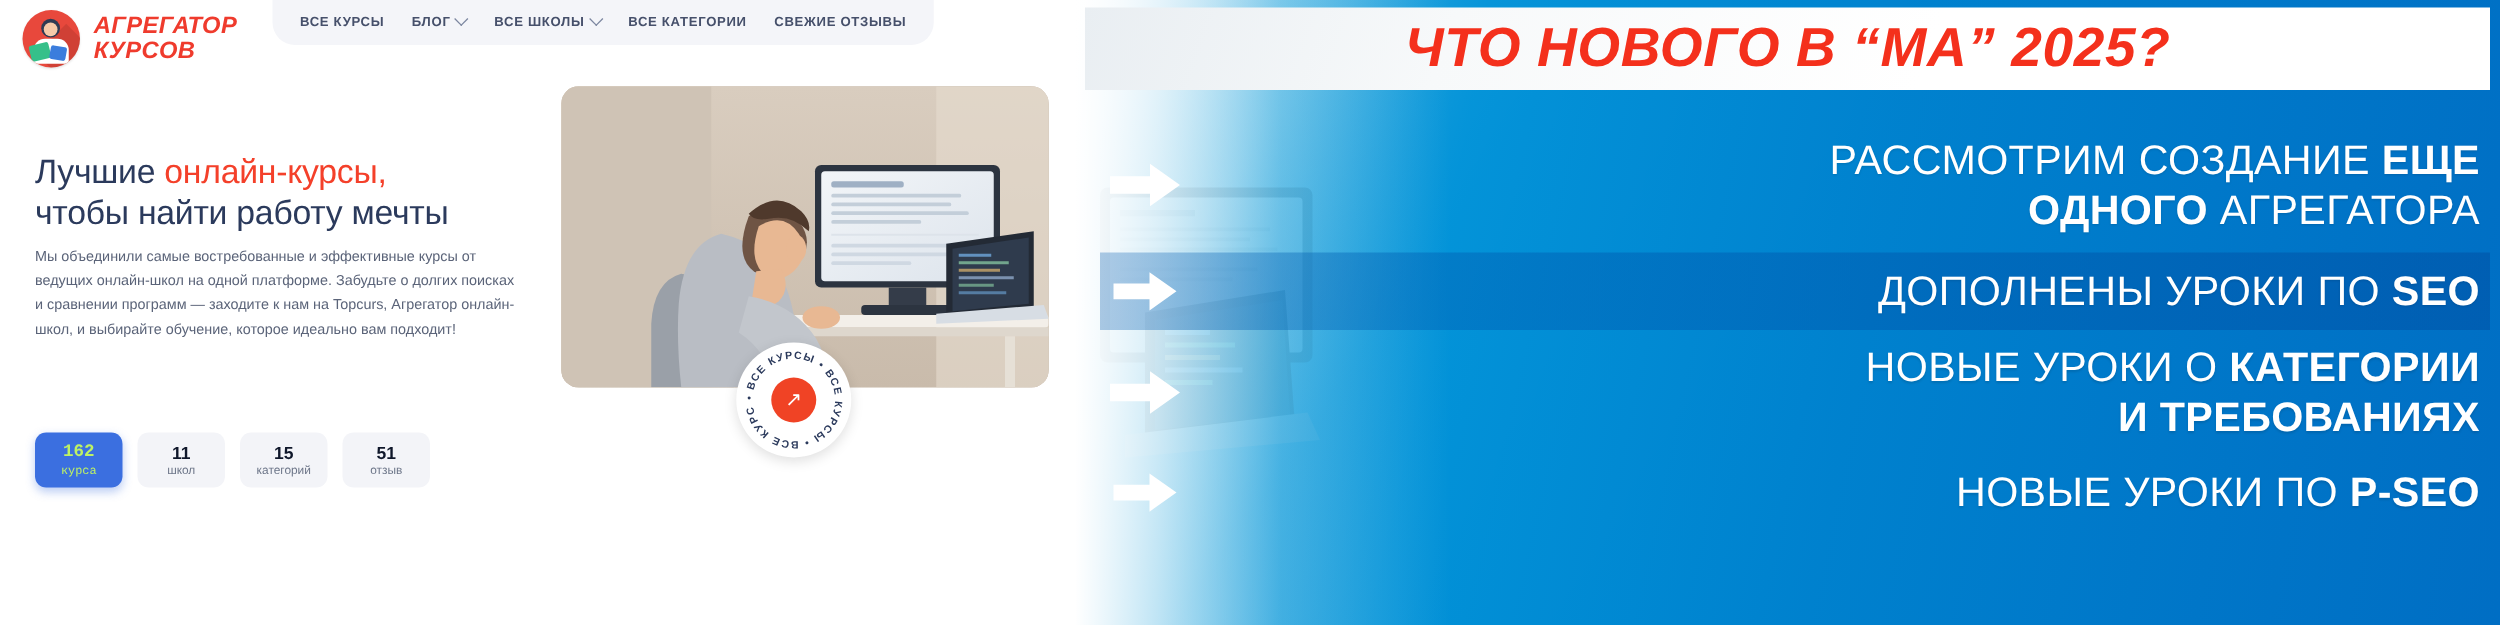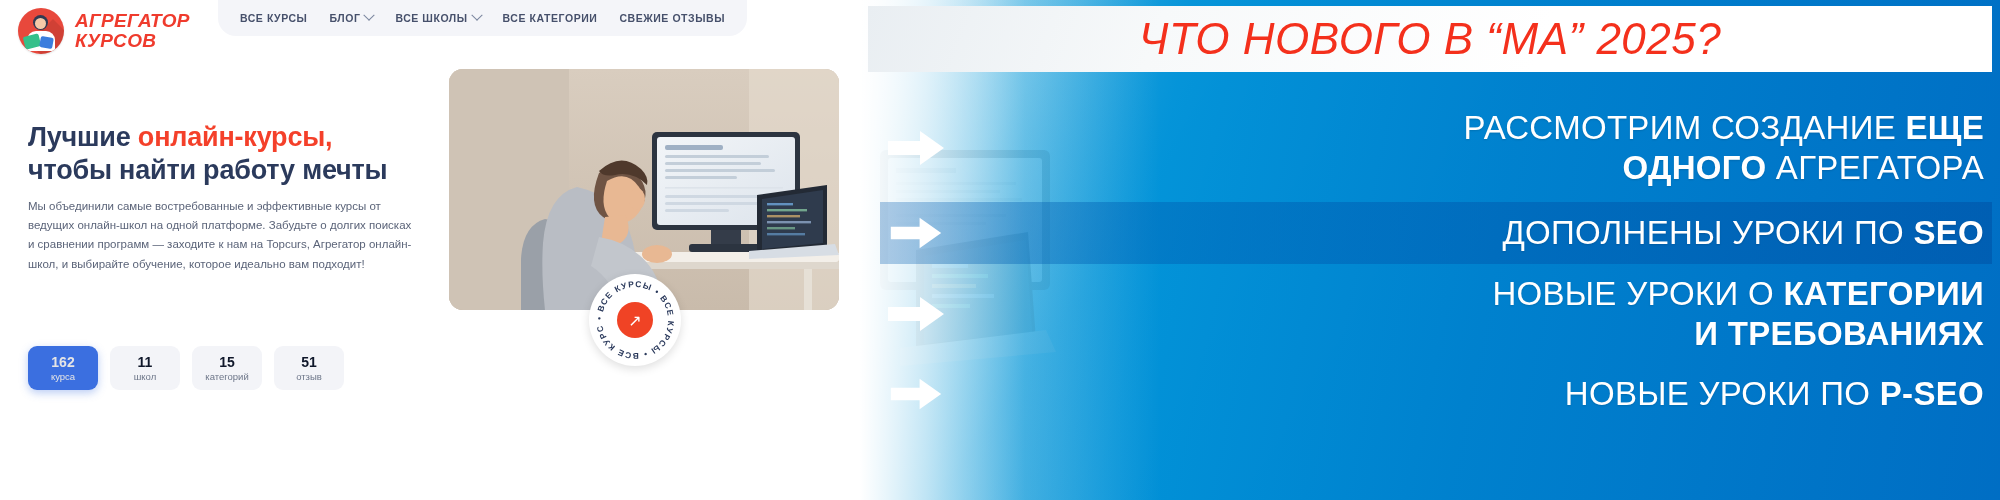--- a/index.html
+++ b/index.html
@@ -26,32 +26,32 @@
   .logo-text{font-style:italic;font-weight:700;color:#ef3b2d;font-size:19px;line-height:20px;letter-spacing:.3px;}
 
   .nav-pill{position:absolute;left:218px;top:0;height:36px;border-radius:0 0 18px 18px;
       background:#f4f5f9;display:flex;align-items:center;gap:22px;padding:0 22px 0 22px;}
   .nav-item{display:flex;align-items:center;gap:5px;font-size:10.5px;font-weight:700;
       letter-spacing:.55px;color:#46506b;white-space:nowrap;cursor:pointer;}
   .chev{display:inline-block;width:7px;height:7px;border-right:1.6px solid #7b869f;
       border-bottom:1.6px solid #7b869f;transform:rotate(45deg) translate(-2px,-2px);}
 
   .hero-title{position:absolute;left:28px;top:103px;font-size:27px;line-height:33px;
-      font-weight:700;color:#2b3a5c;letter-spacing:-.2px;}
+      font-weight:400;color:#2b3a5c;letter-spacing:-.2px;}
   .hero-title .hl{color:#f4402a;}
 
   .hero-body{position:absolute;left:28px;top:185px;width:392px;font-size:11.5px;line-height:19.4px;color:#5b6479;}
 
   .stats{position:absolute;left:28px;top:346px;display:flex;gap:12px;}
   .stat{width:70px;height:44px;border-radius:9px;background:#f3f4f8;
       display:flex;flex-direction:column;align-items:center;justify-content:center;cursor:pointer;}
   .stat.active{background:#3b6fe0;box-shadow:0 3px 8px rgba(59,111,224,.35);}
   .stat .num{font-size:14px;font-weight:700;color:#0f172a;line-height:16px;}
   .stat .lbl{font-size:9.5px;color:#6d7governed;color:#6d7689;line-height:13px;}
-  .stat.active .num,.stat.active .lbl{color:#e5e5e5;}
+  .stat.active .num,.stat.active .lbl{color:#bef264;font-family:Liberation Mono, monospace;}
 
   
   .photo{position:absolute;left:449px;top:69px;width:390px;height:241px;border-radius:14px;overflow:hidden;
      background:#cdbfb0;}
   .photo svg{display:block;width:390px;height:241px;}
 
   .circ-badge{position:absolute;left:589px;top:274px;width:92px;height:92px;border-radius:50%;
       background:#fff;box-shadow:0 3px 10px rgba(0,0,0,.13);}
   .circ-badge .inner{position:absolute;left:50%;top:50%;transform:translate(-50%,-50%);
       width:36px;height:36px;border-radius:50%;background:#f04325;color:#fff;
@@ -64,21 +64,21 @@
   .banner .tint{position:absolute;left:0;top:0;width:1140px;height:500px;
       background:linear-gradient(100deg,rgba(0,150,214,.0) 0%,rgba(0,150,214,.55) 14%,
         rgba(0,146,216,.93) 27%,rgba(0,129,206,.97) 55%,rgba(0,110,196,.98) 100%);}
   .banner .fadeleft{position:absolute;left:0;top:0;width:300px;height:500px;
       background:linear-gradient(90deg,rgba(255,255,255,1) 0%,rgba(255,255,255,.72) 22%,
         rgba(235,248,253,.25) 55%,rgba(255,255,255,0) 100%);}
 
   .headline-box{position:absolute;left:8px;top:6px;width:1124px;height:66px;
       background:linear-gradient(110deg,#e9eef2 0%,#f7f9fa 26%,#ffffff 60%,#ffffff 100%);
       display:flex;align-items:center;justify-content:center;}
-  .headline{font-style:italic;font-weight:400;color:#f4301c;font-size:44px;
+  .headline{font-style:italic;font-weight:700;color:#f4301c;font-size:44px;
       letter-spacing:.5px;white-space:nowrap;}
 
   .bullets{position:absolute;left:20px;top:94px;width:1112px;}
   .brow{display:flex;align-items:center;gap:18px;padding:2px 0;}
   .brow.hl{background:linear-gradient(90deg,rgba(0,90,175,.30) 0%,rgba(0,96,180,.55) 45%,rgba(0,84,168,.62) 100%);gap:44px;}
   .arrow{flex:none;width:72px;display:flex;justify-content:center;align-items:center;}
   .arrow svg{display:block;}
   .btext{flex:1;text-align:right;color:#fff;font-size:33px;line-height:40px;
       letter-spacing:.3px;padding-right:8px;text-shadow:0 1px 2px rgba(0,0,0,.13);}
   .btext b{font-weight:700;}

